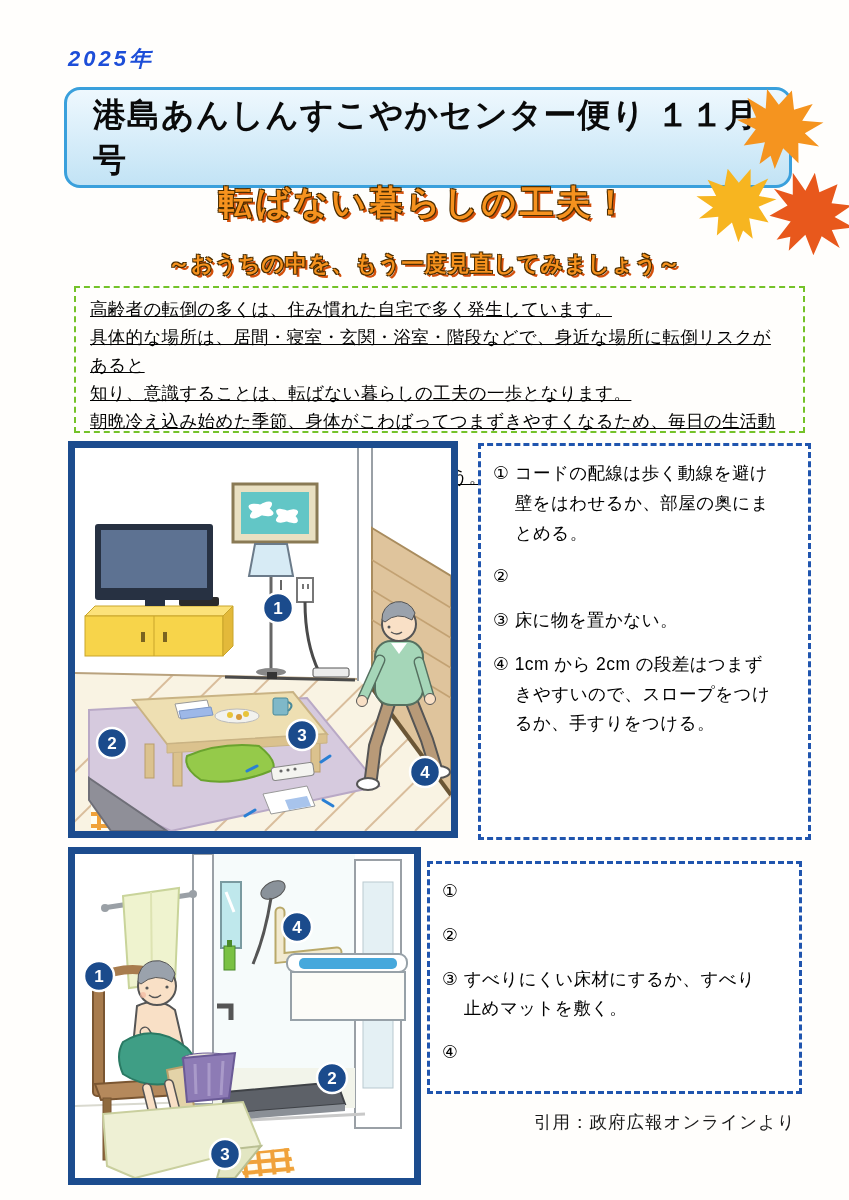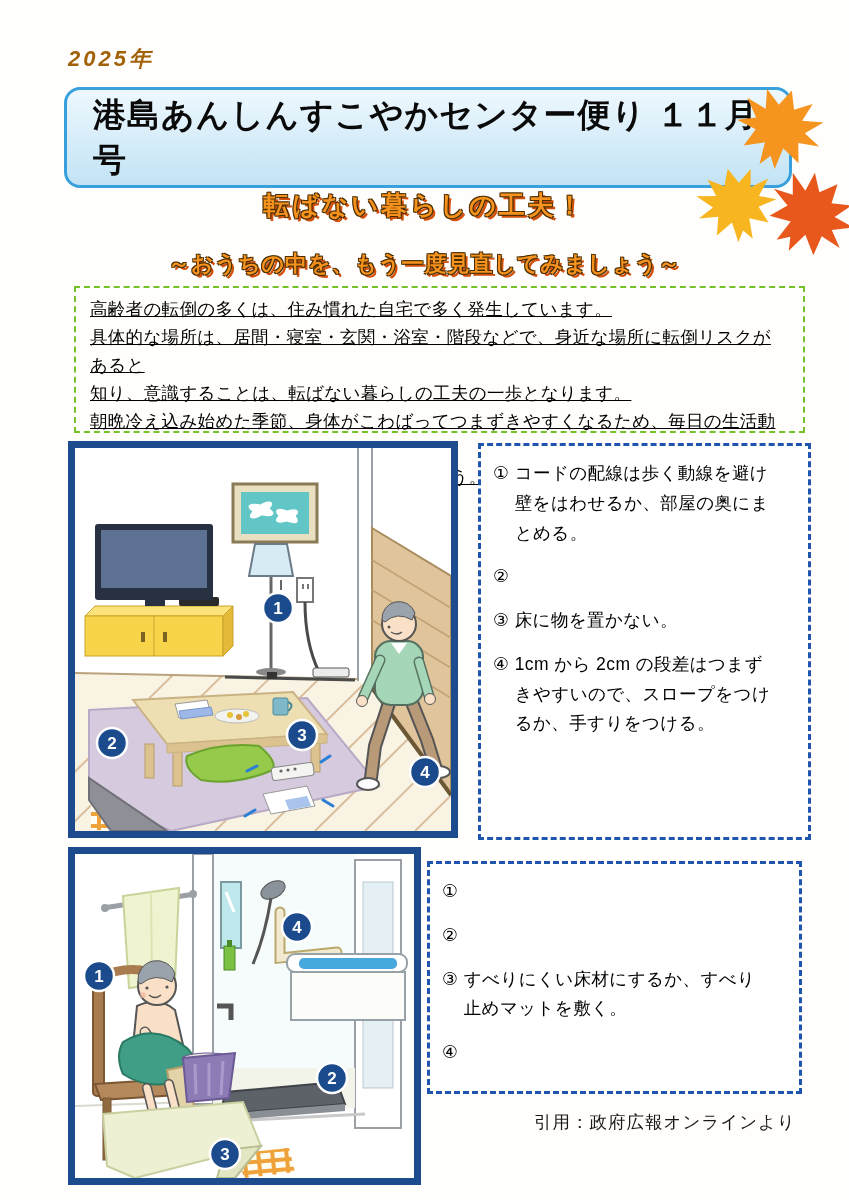--- a/index.html
+++ b/index.html
@@ -1,34 +1,34 @@
 <!DOCTYPE html>
 <html><head>
 <meta charset="utf-8">
 <style>
   html,body{margin:0;padding:0;background:#ffffff;}
   .page{position:relative;width:849px;height:1200px;background:#fffefc;overflow:hidden;
         font-family:"Liberation Sans","DejaVu Sans",sans-serif;color:#000;}
 
   .year{position:absolute;left:68px;top:44px;font-size:22px;font-weight:bold;font-style:italic;
-        color:#a16207;letter-spacing:3px;}
+        color:#1d4ed8;letter-spacing:3px;}
 
   .banner{position:absolute;left:64px;top:87px;width:728px;height:101px;box-sizing:border-box;
           border:3px solid #3aa0dc;border-radius:16px;
           background:linear-gradient(#eef8fe,#c2e3f5);
           display:flex;align-items:center;padding-left:26px;}
   .banner-text{font-size:33px;font-weight:bold;color:#0a0a0a;letter-spacing:1px;}
 
   .leaves{position:absolute;left:693px;top:68px;width:156px;height:200px;z-index:3;}
 
   .headline{position:absolute;left:0;width:849px;text-align:center;font-weight:800;
             color:#f6921e;
             text-shadow:-1px -1px 0 #4a2d00,1px -1px 0 #4a2d00,-1px 1px 0 #4a2d00,
                         1px 1px 0 #4a2d00,3px 3px 0 #d4500a;}
-  .h1{top:188px;font-size:26px;letter-spacing:3px;}
+  .h1{top:180px;font-size:34px;letter-spacing:3px;}
   .h2{top:237px;font-size:22px;letter-spacing:1px;margin-top:12px;}
 
   .intro{position:absolute;left:74px;top:286px;width:731px;height:147px;box-sizing:border-box;
          border:2px dashed #74c228;padding:7px 14px;font-size:17.5px;line-height:1.6;
          white-space:pre-line;letter-spacing:0.3px;text-decoration:underline;}
 
   .illo{position:absolute;box-sizing:border-box;border:7px solid #1c4c8e;background:#fff;}
   .illo1{left:68px;top:441px;width:390px;height:397px;}
   .illo2{left:68px;top:847px;width:353px;height:338px;}
   .illo svg{display:block;}

